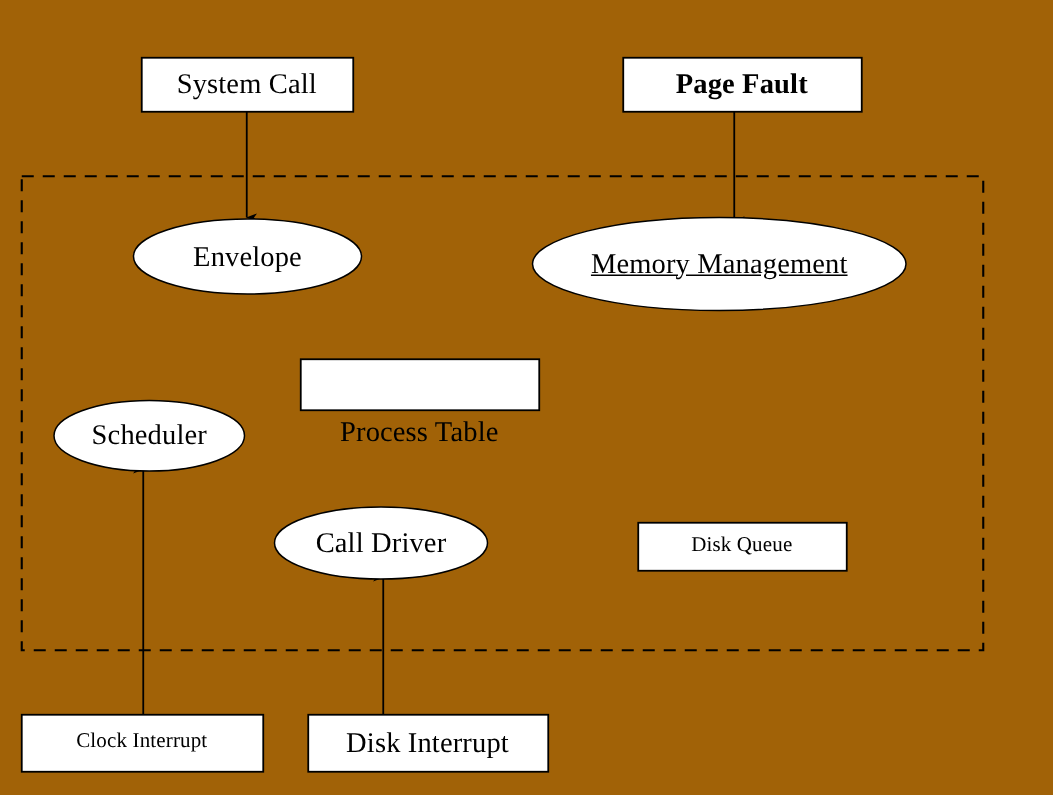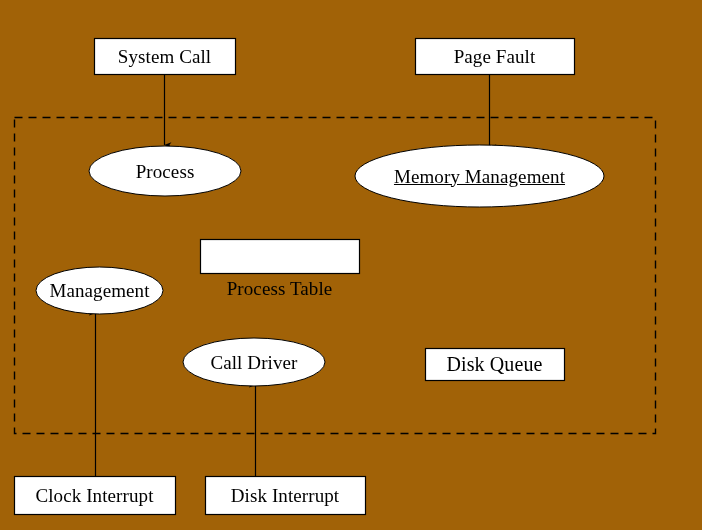--- a/index.html
+++ b/index.html
@@ -64,24 +64,24 @@
         <ellipse cx="99.5" cy="290.5" rx="63.5" ry="23.5" fill="#ffffff" stroke="#000000" stroke-width="1"></ellipse>
         <ellipse cx="254" cy="362" rx="71" ry="24" fill="#ffffff" stroke="#000000" stroke-width="1"></ellipse>
         <rect x="425.5" y="348.5" width="139" height="32" fill="#ffffff" stroke="#000000" stroke-width="1.2"></rect>
         <rect x="14.5" y="476.5" width="161" height="38" fill="#ffffff" stroke="#000000" stroke-width="1.2"></rect>
         <rect x="205.5" y="476.5" width="160" height="38" fill="#ffffff" stroke="#000000" stroke-width="1.2"></rect>
       </g>
   </svg>
 
   <div id="labels-layer">
       <div class="node-label" style="left: 94px; top: 38px; width: 141px; height: 36px; font-size: 19px;">System Call</div>
-      <div class="node-label" style="left: 415px; top: 38px; width: 159px; height: 36px; font-size: 19px;">Page Fault</div>
-      <div class="node-label" style="left: 89px; top: 146px; width: 152px; height: 50px; font-size: 19px;">Process</div>
+      <div class="node-label" style="left: 415px; top: 38px; width: 159px; height: 36px; font-size: 19px; font-weight: bold;">Page Fault</div>
+      <div class="node-label" style="left: 89px; top: 146px; width: 152px; height: 50px; font-size: 19px;">Envelope</div>
       <div class="node-label" style="left: 355px; top: 145px; width: 249px; height: 62px; font-size: 19px; text-decoration: underline;">Memory Management</div>
       <div class="node-label" style="left: 200px; top: 239px; width: 159px; height: 34px; font-size: 19px; margin-top: 32px;">Process Table</div>
-      <div class="node-label" style="left: 36px; top: 267px; width: 127px; height: 47px; font-size: 19px;">Management</div>
+      <div class="node-label" style="left: 36px; top: 267px; width: 127px; height: 47px; font-size: 19px;">Scheduler</div>
       <div class="node-label" style="left: 183px; top: 338px; width: 142px; height: 48px; font-size: 19px;">Call Driver</div>
-      <div class="node-label" style="left: 425px; top: 348px; width: 139px; height: 32px; font-size: 20px; font-family: Liberation Serif, serif;">Disk Queue</div>
-      <div class="node-label" style="left: 14px; top: 476px; width: 161px; height: 38px; font-size: 19px;">Clock Interrupt</div>
+      <div class="node-label" style="left: 425px; top: 348px; width: 139px; height: 32px; font-size: 14px; font-family: Liberation Serif, serif;">Disk Queue</div>
+      <div class="node-label" style="left: 14px; top: 476px; width: 161px; height: 38px; font-size: 14px;">Clock Interrupt</div>
       <div class="node-label" style="left: 205px; top: 476px; width: 160px; height: 38px; font-size: 19px; text-align: center;">Disk Interrupt</div>
     </div>
 
 </div>
 
 </body></html>

